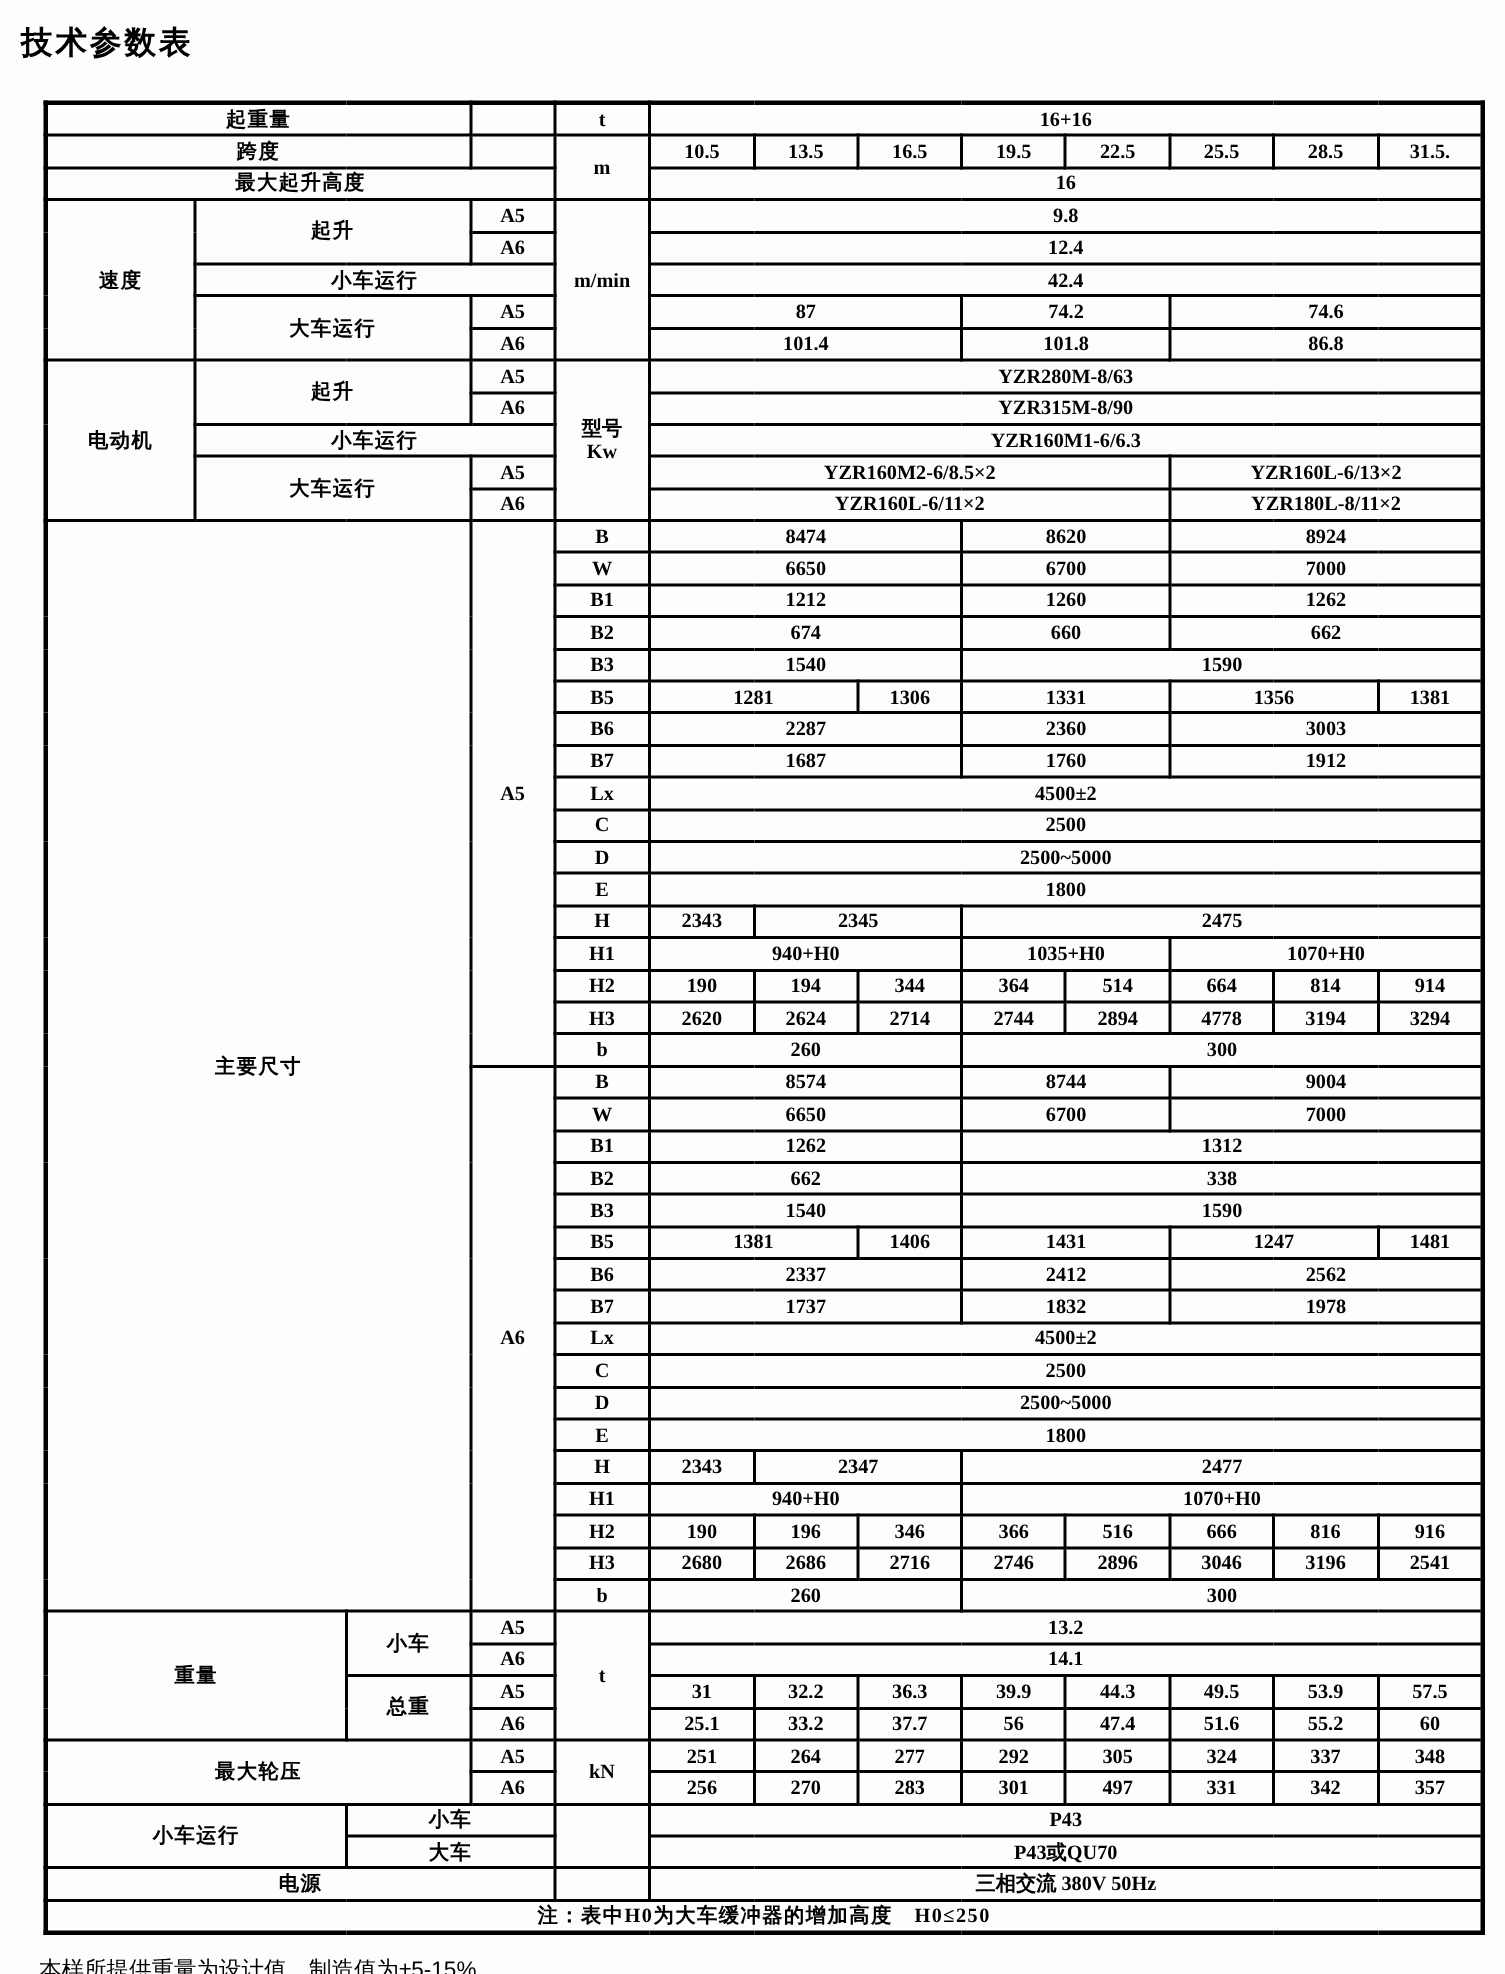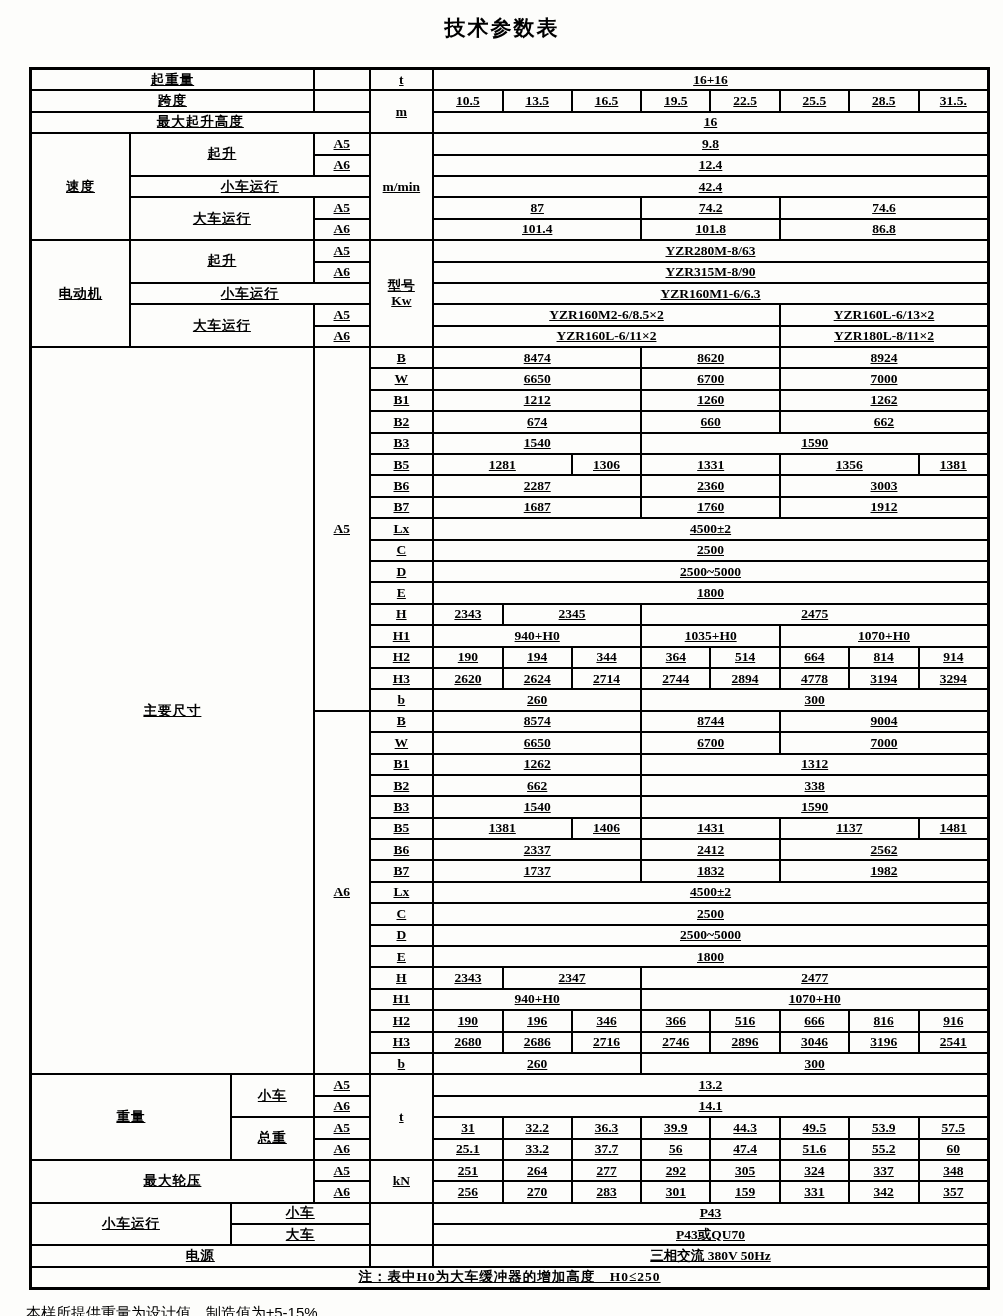--- a/index.html
+++ b/index.html
@@ -1,20 +1,20 @@
 <!DOCTYPE html>
 <html><head>
 <meta charset="utf-8">
 <style>
   html,body{margin:0;padding:0;background:#fdfdfb;color:#000;}
   body{width:1003px;min-height:1316px;box-sizing:border-box;padding:10px 13px 0 14px;
        font-family:"Liberation Serif","DejaVu Serif",serif;}
-  .page-title{text-align:center;font-size:21px;font-weight:bold;margin:4px 0 25px 0;
+  .page-title{font-size:21px;font-weight:bold;margin:4px 0 25px 0;
               letter-spacing:2px;font-family:Liberation Serif, serif;}
-  table.spec{border-collapse:collapse;table-layout:fixed;border:3px solid #000;margin-left:15px;text-decoration:underline;}
+  table.spec{border-collapse:collapse;table-layout:fixed;border:3px solid #000;margin-left:15px;}
   table.spec td{border:2px solid #000;text-align:center;vertical-align:middle;
                 font-weight:bold;font-size:13.5px;line-height:1.05;height:19.4px;
                 padding:0 1px;white-space:pre-line;overflow:hidden;}
   td.label, td.sub{font-size:14px;font-family:"Liberation Sans","DejaVu Sans",sans-serif;letter-spacing:1px;}
   td.note{font-size:14px;letter-spacing:1px;}
   td.unit{font-size:13.5px;}
   .footer-note{margin:14px 0 0 12px;font-size:15px;
                font-family:"Liberation Sans","DejaVu Sans",sans-serif;}
 </style>
 </head>
@@ -250,34 +250,34 @@
         <tr>
           <td class="sym">B3</td>
           <td colspan="3" class="val">1540</td>
           <td colspan="5" class="val">1590</td>
         </tr>
         <tr>
           <td class="sym">B5</td>
           <td colspan="2" class="val">1381</td>
           <td class="val">1406</td>
           <td colspan="2" class="val">1431</td>
-          <td colspan="2" class="val">1137</td>
+          <td colspan="2" class="val">1247</td>
           <td class="val">1481</td>
         </tr>
         <tr>
           <td class="sym">B6</td>
           <td colspan="3" class="val">2337</td>
           <td colspan="2" class="val">2412</td>
           <td colspan="3" class="val">2562</td>
         </tr>
         <tr>
           <td class="sym">B7</td>
           <td colspan="3" class="val">1737</td>
           <td colspan="2" class="val">1832</td>
-          <td colspan="3" class="val">1982</td>
+          <td colspan="3" class="val">1978</td>
         </tr>
         <tr>
           <td class="sym">Lx</td>
           <td colspan="8" class="val">4500±2</td>
         </tr>
         <tr>
           <td class="sym">C</td>
           <td colspan="8" class="val">2500</td>
         </tr>
         <tr>
@@ -372,21 +372,21 @@
           <td class="val">324</td>
           <td class="val">337</td>
           <td class="val">348</td>
         </tr>
         <tr>
           <td class="grade">A6</td>
           <td class="val">256</td>
           <td class="val">270</td>
           <td class="val">283</td>
           <td class="val">301</td>
-          <td class="val">159</td>
+          <td class="val">497</td>
           <td class="val">331</td>
           <td class="val">342</td>
           <td class="val">357</td>
         </tr>
         <tr>
           <td colspan="2" rowspan="2" class="label">小车运行</td>
           <td colspan="2" class="sub">小车</td>
           <td rowspan="2" class="empty"></td>
           <td colspan="8" class="val">P43</td>
         </tr>

